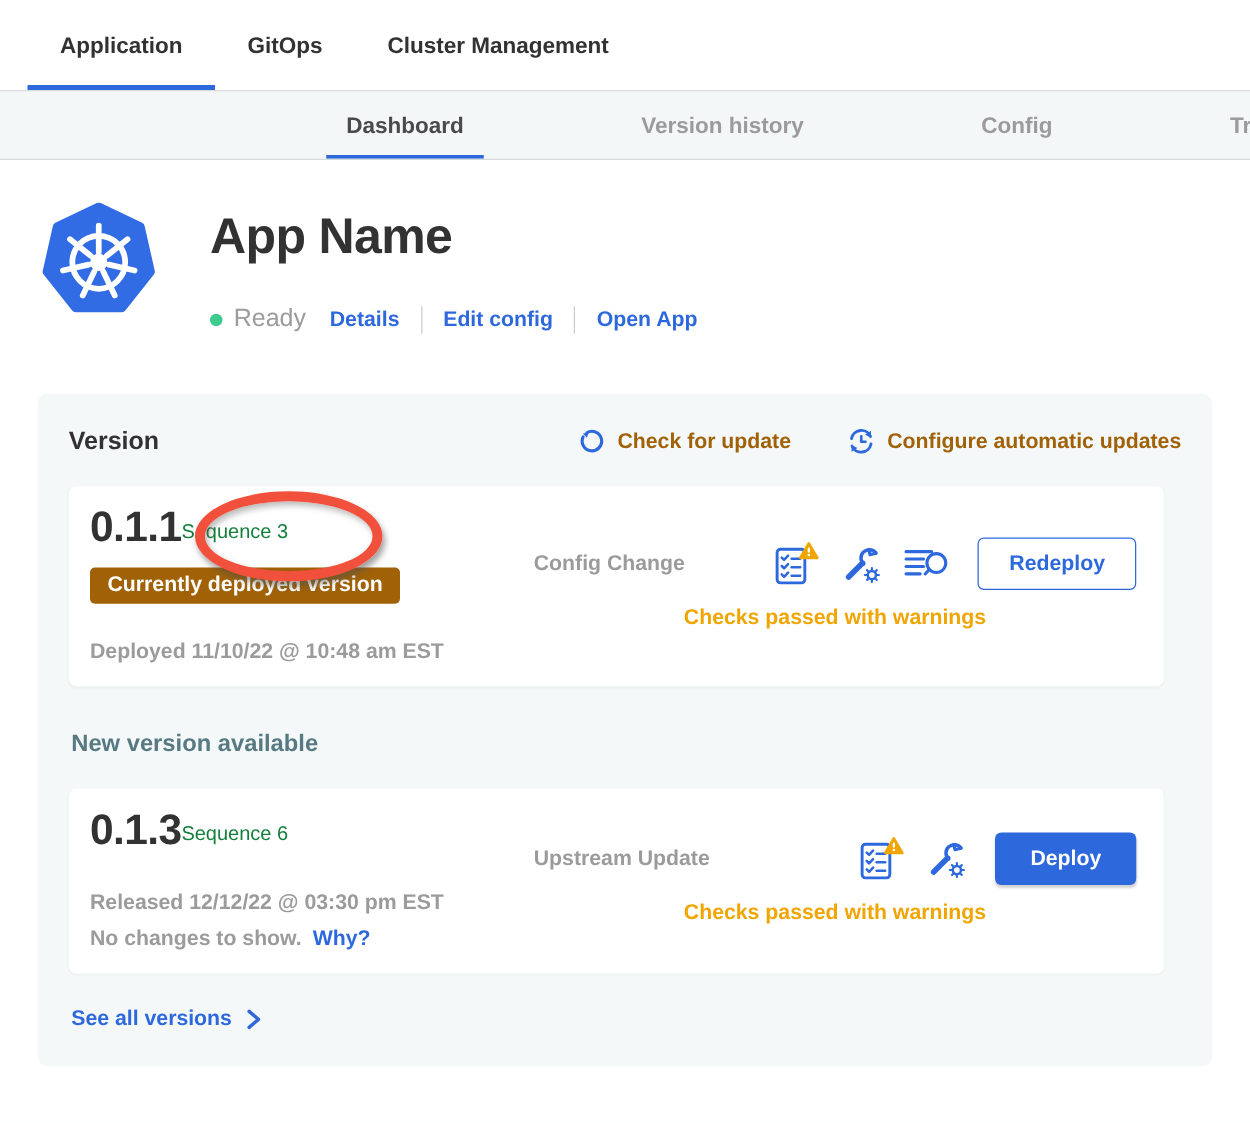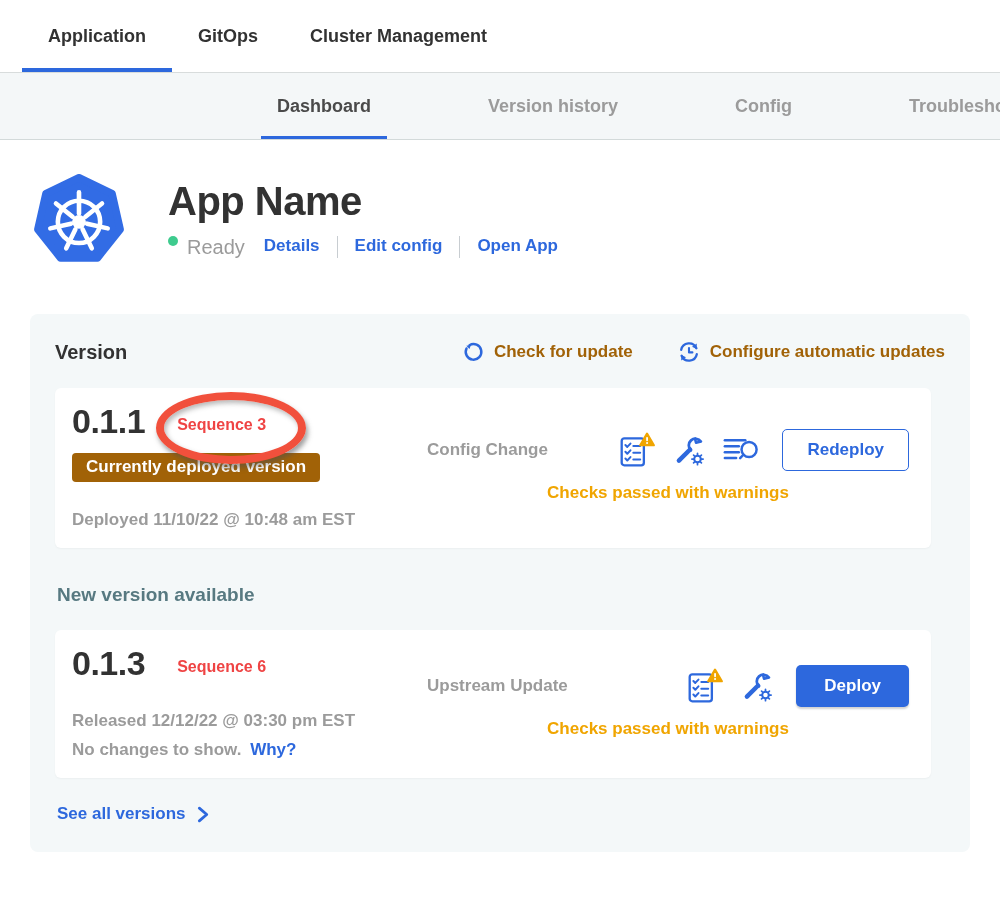--- a/index.html
+++ b/index.html
@@ -7,51 +7,51 @@
     font-family:"Liberation Sans", sans-serif; color:#323232; }
 
   
   .top-nav { display:flex; height:72px; padding-left:22px; background:#fff; }
   .top-nav-item { display:flex; align-items:center; padding:4px 26px 0 26px;
     font-size:18px; font-weight:700; color:#323232; border-bottom:4px solid transparent;
     cursor:pointer; white-space:nowrap; }
   .top-nav-item.active { border-bottom-color:#2d68dd; }
 
   
-  .sub-nav { display:flex; height:68px; background:#f4f7f8; padding-left:261px; gap:85px;
+  .sub-nav { display:flex; height:56px; background:#f4f7f8; padding-left:261px; gap:110px;
     border-top:1px solid #d8dcdc; border-bottom:1px solid #d3dada; overflow:hidden; white-space:nowrap; }
   .sub-nav-tab { display:flex; align-items:center; padding:3px 16px 0 16px; font-size:18px;
     font-weight:600; color:#9b9b9b; border-bottom:3px solid transparent; cursor:pointer; }
   .sub-nav-tab.active { color:#4a4a4a; font-weight:700; border-bottom-color:#2d68dd; }
 
   
   .app-header { display:flex; align-items:flex-start; padding:34px 0 0 33px; gap:43px; }
   .k8s-logo { width:92px; height:92px; flex:0 0 auto; }
   .app-title { font-size:40px; font-weight:800; letter-spacing:-0.5px; line-height:1.15; margin-top:4px; }
-  .app-status-row { display:flex; align-items:flex-start; margin-top:12px; }
+  .app-status-row { display:flex; align-items:center; margin-top:32px; }
   .status-dot { width:10px; height:10px; border-radius:50%; background:#3ecb8e; margin-right:9px; }
   .status-text { font-size:20px; font-weight:500; color:#9b9b9b; margin-right:19px; }
   .hdr-link { font-size:17px; font-weight:700; color:#2d68dd; text-decoration:none; cursor:pointer; }
   .hdr-divider { border-left:1px solid #c8cdd1; height:22px; margin:0 17px; }
 
   
   .version-panel { margin:48px 30px 0 30px; background:#f4f8f9; border-radius:8px;
     padding:26px 25px 28px 25px; }
   .panel-header { display:flex; align-items:center; }
   .panel-title { font-size:20px; font-weight:700; color:#323232; }
   .panel-actions { margin-left:auto; display:flex; align-items:center; gap:44px; }
   .panel-action { display:flex; align-items:center; gap:9px; font-size:17px; font-weight:700;
     color:#a16207; cursor:pointer; }
 
   .version-card { background:#ffffff; border-radius:6px; margin-top:24px; margin-right:14px;
     padding:14px 22px 18px 17px; display:flex; box-shadow:0 1px 2px rgba(0,0,0,0.04); }
   .card-left { width:355px; flex:0 0 auto; }
   .version-row { display:flex; align-items:center; position:relative; }
   .version-number { font-size:34px; font-weight:800; letter-spacing:-0.5px; color:#323232; }
-  .sequence-label { font-size:16px; font-weight:700; color:#ef4444; margin-left:32px; padding-top:6px; }
+  .sequence-label { font-size:16px; font-weight:400; color:#15803d; margin-left:0; padding-top:6px; }
 
   .annotation-ellipse { position:absolute; left:84px; top:-10px; width:150px; height:72px;
     border:8px solid #f1503c; border-radius:50%; pointer-events:none; z-index:5;
     box-shadow:2px 4px 5px rgba(80,80,80,0.55), inset 2px 3px 5px rgba(80,80,80,0.4); }
 
   .deployed-badge { display:inline-block; margin-top:12px; background:#a16207; color:#fff;
     font-size:17px; font-weight:700; padding:4px 14px 5px 14px; border-radius:4px; }
   .date-text { margin-top:28px; font-size:17px; font-weight:600; color:#9b9b9b; }
   .no-changes-row { margin-top:9px; font-size:17px; font-weight:600; color:#9b9b9b; }
   .why-link { color:#2d68dd; font-weight:700; cursor:pointer; margin-left:4px; }

